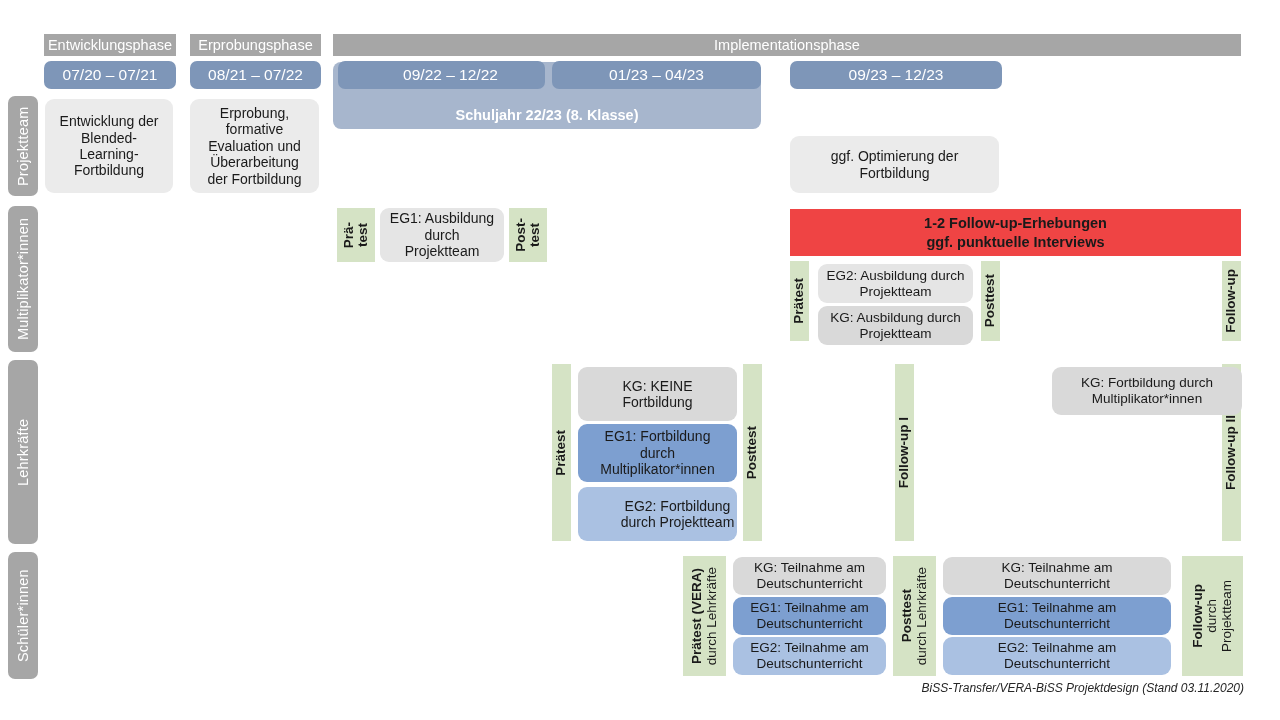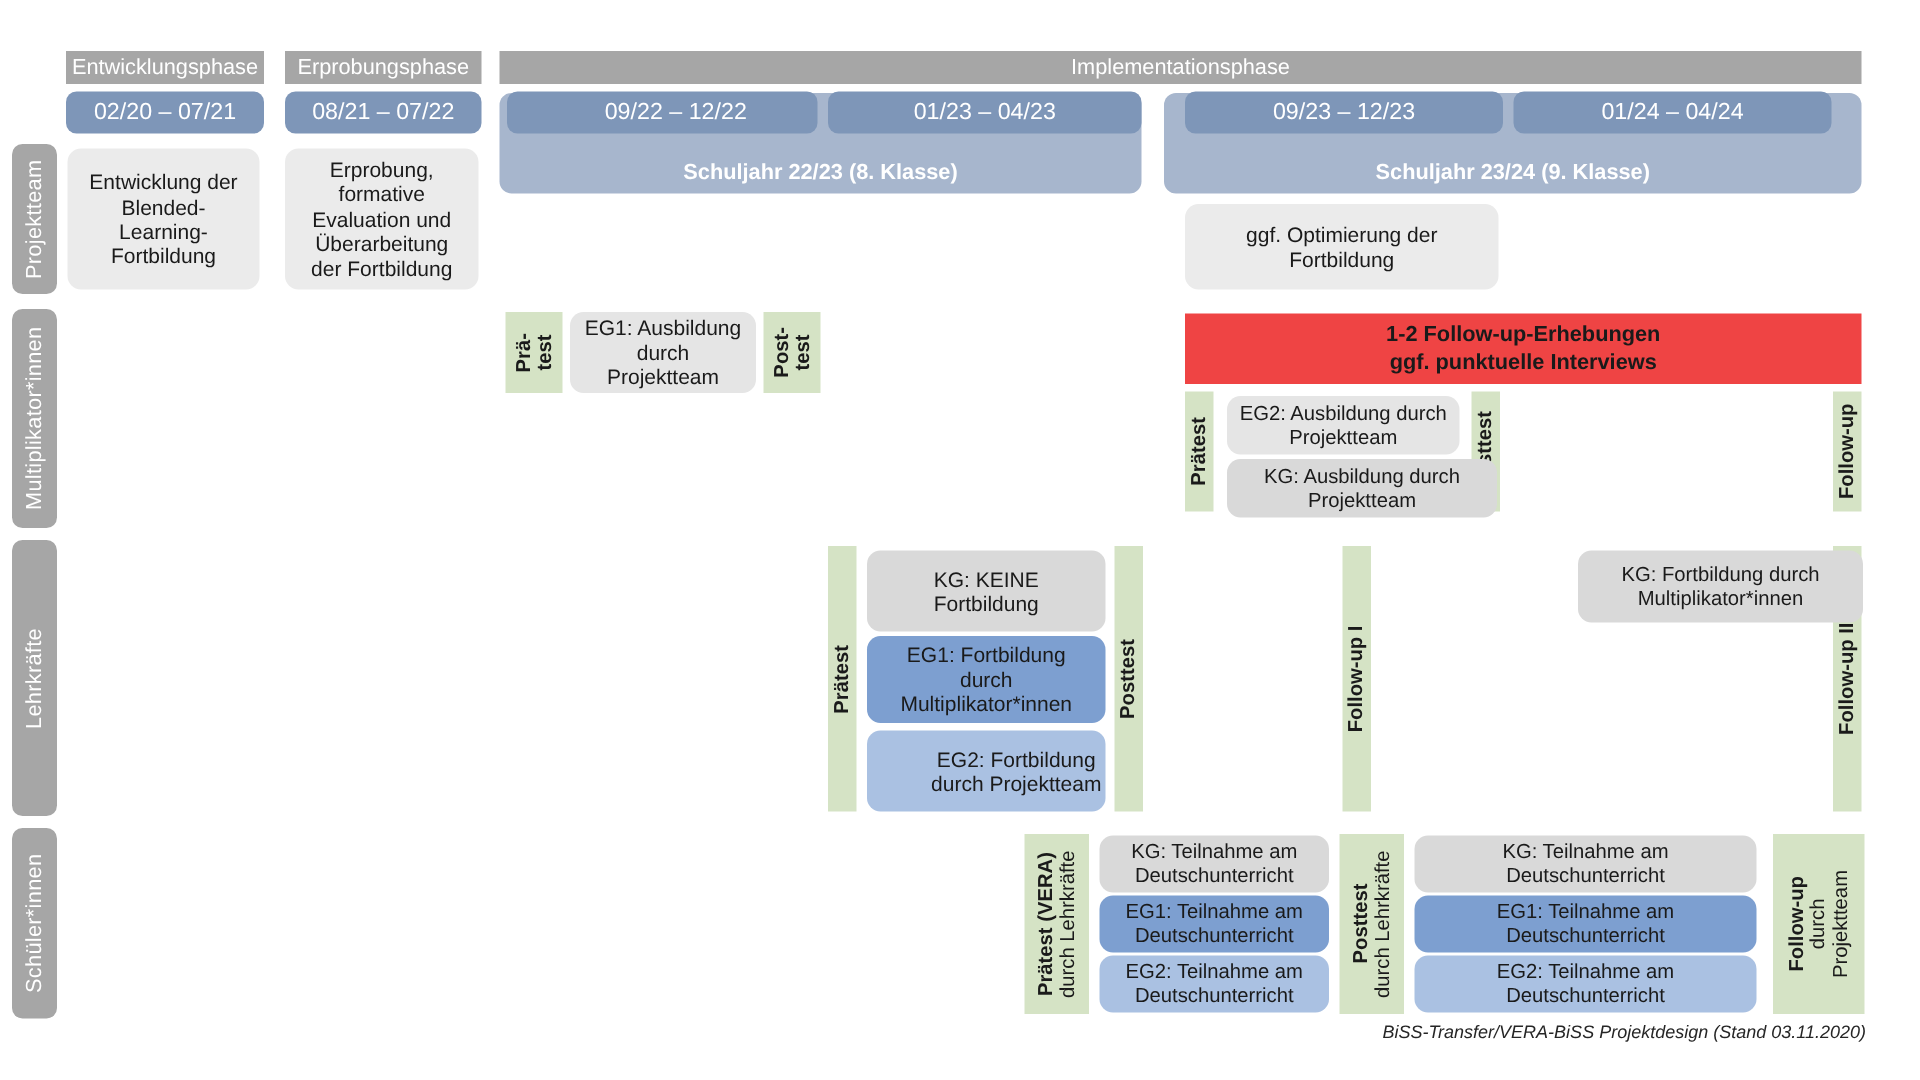--- a/index.html
+++ b/index.html
@@ -151,28 +151,26 @@
 </head>
 <body>
 
 <div id="canvas">
 
   <div class="abs phasehdr" style="left:44px;top:34px;width:132px;height:22px;">Entwicklungsphase</div>
   <div class="abs phasehdr" style="left:190px;top:34px;width:131px;height:22px;">Erprobungsphase</div>
   <div class="abs phasehdr" style="left:333px;top:34px;width:908px;height:22px;">Implementationsphase</div>
 
   <div class="abs yearband" style="left:333px;top:62px;width:428px;height:67px;">Schuljahr 22/23 (8. Klasse)</div>
-  <div class="abs yearband" style="left:776px;top:62px;width:465px;height:67px;">Schuljahr 23/24 (9. Klasse)</div>
-
-  <div class="abs datechip" style="left:44px;top:61px;width:132px;height:28px;">02/20 – 07/21</div>
+
+  <div class="abs datechip" style="left:44px;top:61px;width:132px;height:28px;">07/20 – 07/21</div>
   <div class="abs datechip" style="left:190px;top:61px;width:131px;height:28px;">08/21 – 07/22</div>
   <div class="abs datechip" style="left:338px;top:61px;width:207px;height:28px;padding-left:18px;">09/22 – 12/22</div>
   <div class="abs datechip" style="left:552px;top:61px;width:209px;height:28px;">01/23 – 04/23</div>
   <div class="abs datechip" style="left:790px;top:61px;width:212px;height:28px;">09/23 – 12/23</div>
-  <div class="abs datechip" style="left:1009px;top:61px;width:212px;height:28px;">01/24 – 04/24</div>
 
   <div class="abs rowlabel" style="left:8px;top:96px;width:30px;height:100px;">Projektteam</div>
   <div class="abs rowlabel" style="left:8px;top:206px;width:30px;height:146px;">Multiplikator*innen</div>
   <div class="abs rowlabel" style="left:8px;top:360px;width:30px;height:184px;">Lehrkräfte</div>
   <div class="abs rowlabel" style="left:8px;top:552px;width:30px;height:127px;">Schüler*innen</div>
 
   <div class="abs box lgray-box t14" style="left:45px;top:99px;width:128px;height:94px;">Entwicklung der
 Blended-
 Learning-
 Fortbildung</div>
@@ -210,21 +208,21 @@
   </div>
   <div class="abs vstrip" style="left:981px;top:261px;width:19px;height:80px;">
     <span class="vtext">Posttest</span>
   </div>
   <div class="abs vstrip" style="left:1222px;top:261px;width:19px;height:80px;">
     <span class="vtext">Follow-up</span>
   </div>
 
   <div class="abs box blue-mid t13" style="left:818px;top:264px;width:155px;height:39px;">EG2: Ausbildung durch
 Projektteam</div>
-  <div class="abs box gray-box t13" style="left:818px;top:306px;width:180px;height:39px;">KG: Ausbildung durch
+  <div class="abs box gray-box t13" style="left:818px;top:306px;width:155px;height:39px;">KG: Ausbildung durch
 Projektteam</div>
 
   <div class="abs vstrip" style="left:552px;top:364px;width:19px;height:177px;">
     <span class="vtext">Prätest</span>
   </div>
   <div class="abs vstrip" style="left:743px;top:364px;width:19px;height:177px;">
     <span class="vtext">Posttest</span>
   </div>
   <div class="abs vstrip" style="left:895px;top:364px;width:19px;height:177px;">
     <span class="vtext">Follow-up I</span>

